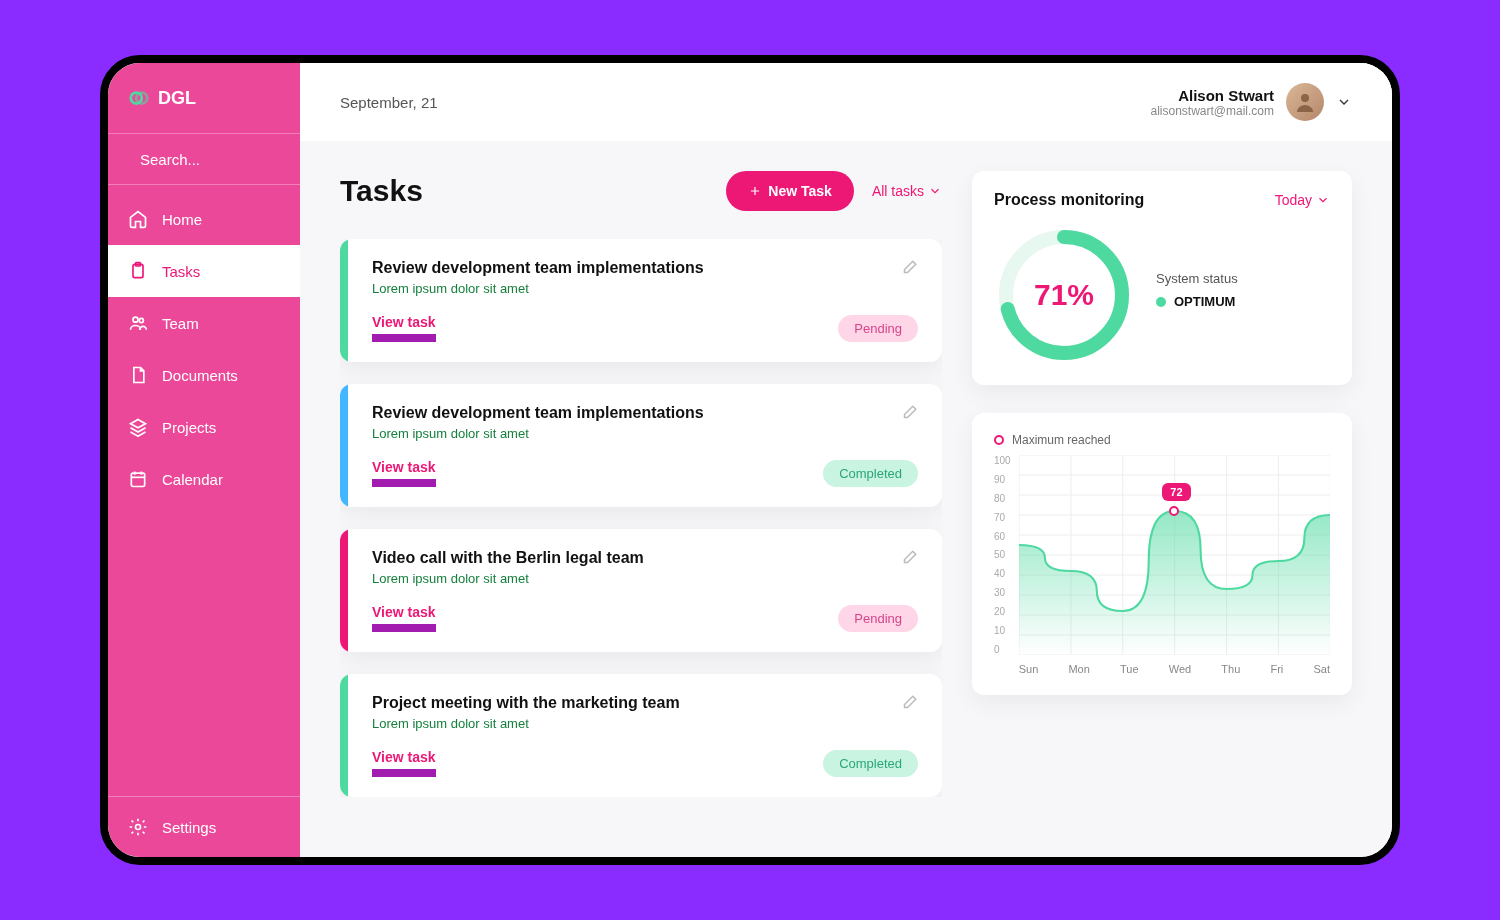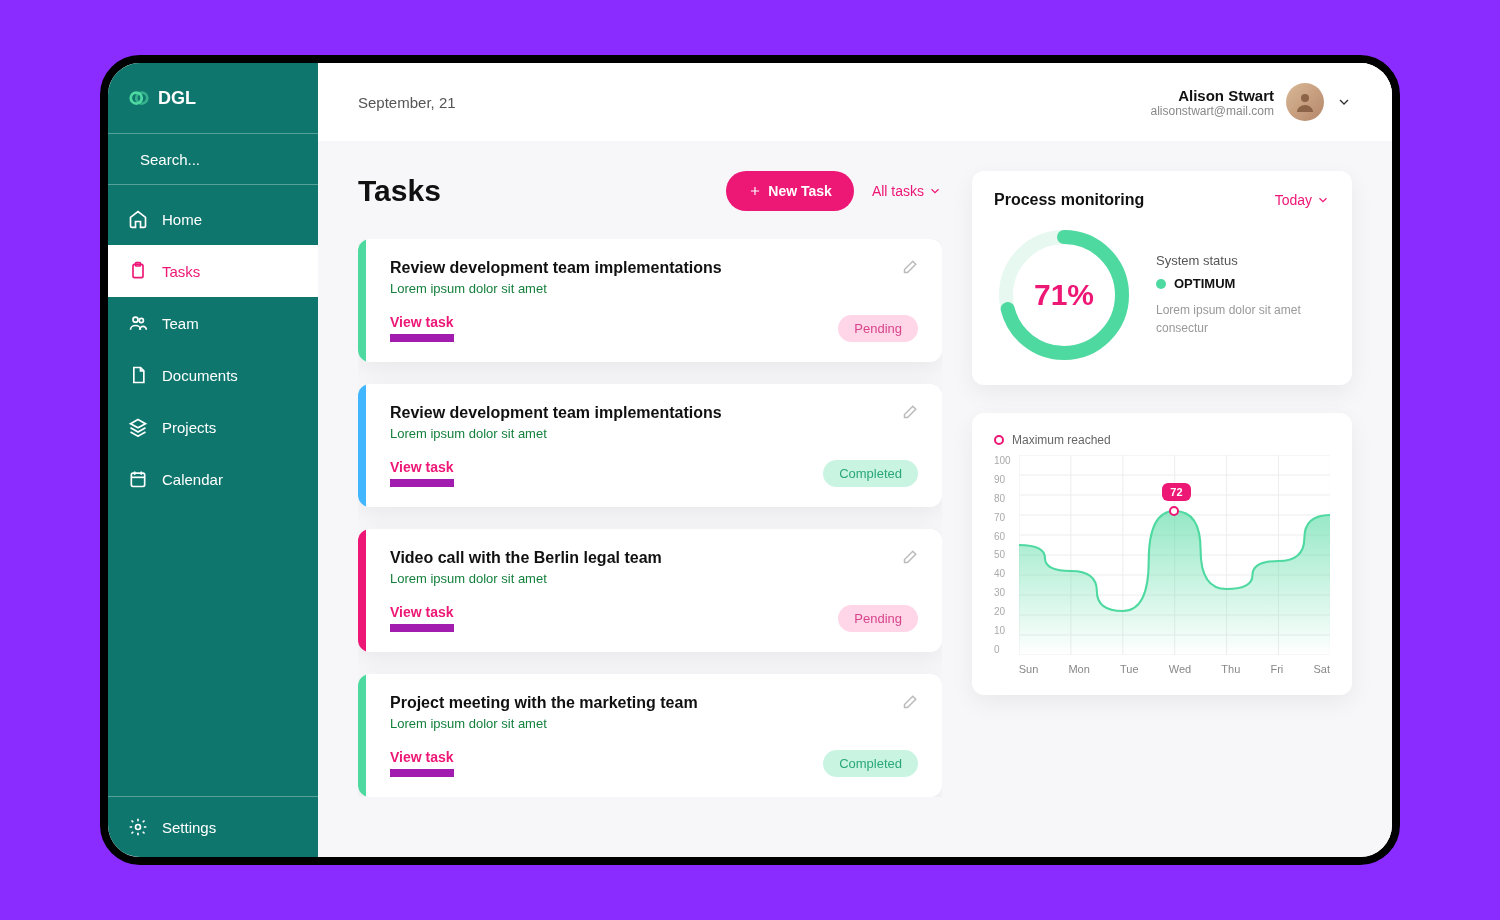--- a/index.html
+++ b/index.html
@@ -1,18 +1,18 @@
 <!DOCTYPE html>
 <html><head>
 <meta charset="utf-8">
 <style>
 * { margin:0; padding:0; box-sizing:border-box; font-family:-apple-system,BlinkMacSystemFont,'Segoe UI',sans-serif; }
 body { background:#8a2cff; width:1500px; height:920px; display:flex; align-items:center; justify-content:center; }
 .device { width:1300px; height:810px; background:#fff; border-radius:40px; border:8px solid #000; overflow:hidden; display:flex; }
-.sidebar { width:210px; background:#0f766e; color:#fff; display:flex; flex-direction:column; }
+.sidebar { width:192px; background:#ec4899; color:#fff; display:flex; flex-direction:column; }
 .logo-row { display:flex; align-items:center; gap:8px; padding:24px 20px; }
 .logo-mark svg { display:block; }
 .logo-text { font-weight:700; font-size:18px; }
 .search-row { display:flex; gap:12px; padding:16px 20px; border-top:1px solid rgba(255,255,255,.3); border-bottom:1px solid rgba(255,255,255,.3); }
 .search-row input { background:transparent; border:none; outline:none; color:#fff; font-size:15px; }
 .search-row input::placeholder { color:#fff; }
 .nav { list-style:none; margin-top:8px; flex:1; }
 .nav li { display:flex; align-items:center; gap:14px; padding:16px 20px; font-size:15px; font-weight:500; cursor:pointer; }
 .nav li.active { background:#fff; color:#ed1776; }
 .nav li.active svg { stroke:#ed1776; }
@@ -283,21 +283,20 @@
                 <circle id="donut-arc" cx="70" cy="70" r="58" stroke="#4ed9a0" stroke-width="14" fill="none" stroke-linecap="round" stroke-dasharray="258.74157094965534 364.424747816416"></circle>
               </svg>
               <div class="donut-pct">71%</div>
             </div>
             <div class="pm-right">
               <div class="pm-label">System status</div>
               <div class="pm-status-row">
                 <span class="status-dot"></span>
                 <span class="pm-status">OPTIMUM</span>
               </div>
-              <div class="pm-desc">Lorem ipsum dolor sit amet consectur</div>
             </div>
           </div>
         </div>
 
         <div class="card">
           <div class="legend-row">
             <span class="legend-dot"></span>
             <span>Maximum reached</span>
           </div>
           <div class="chart-area">

